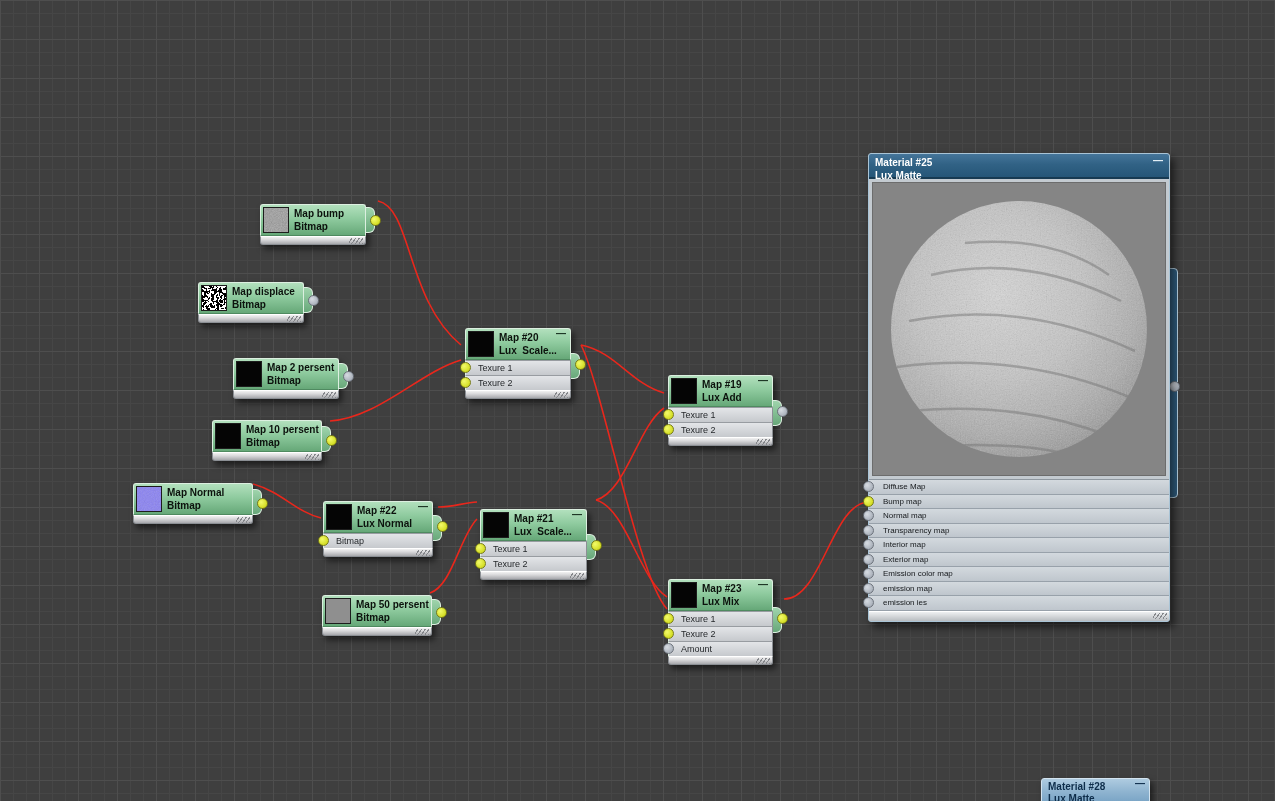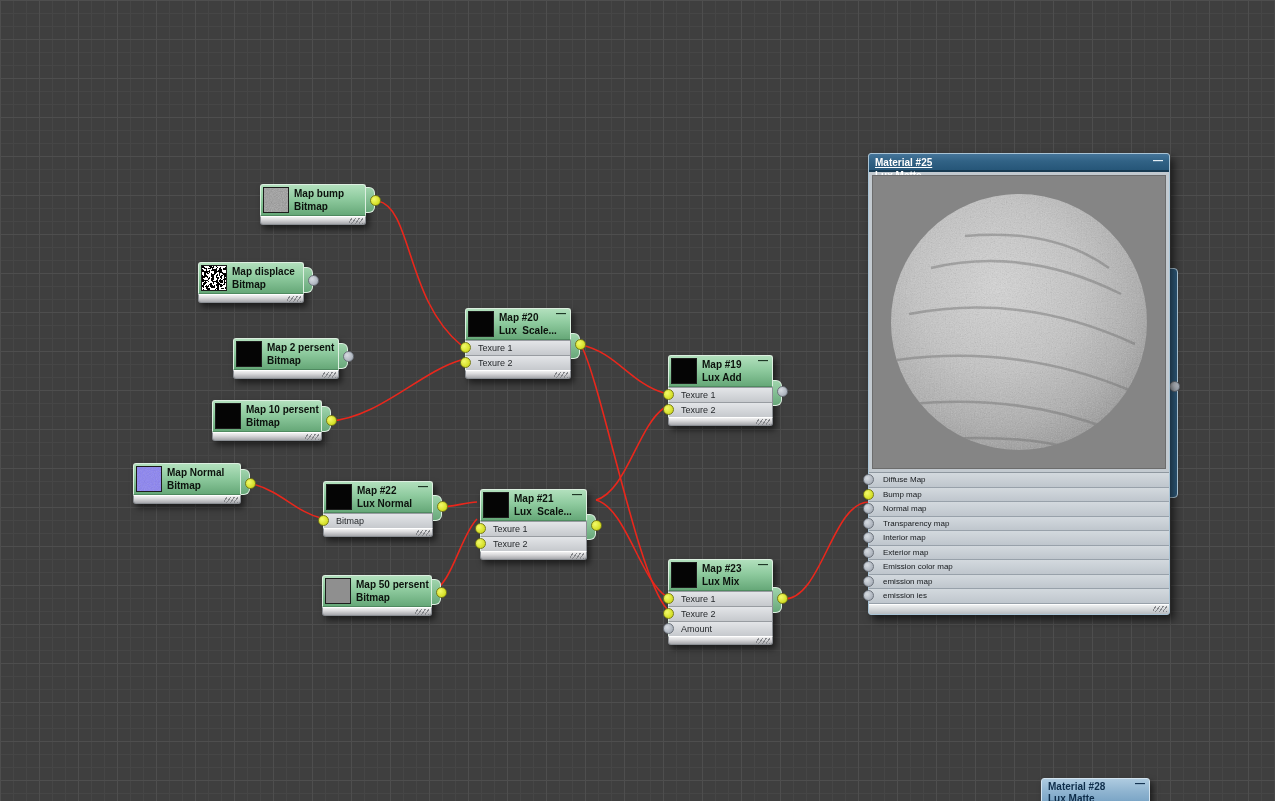--- a/index.html
+++ b/index.html
@@ -11,21 +11,21 @@
       linear-gradient(#4e4e4e 1px,transparent 1px),
       linear-gradient(90deg,#4e4e4e 1px,transparent 1px),
       linear-gradient(#464646 1px,transparent 1px),
       linear-gradient(90deg,#464646 1px,transparent 1px);
     background-size:39px 39px,39px 39px,13px 13px,13px 13px;
   }
   .wires{position:absolute;left:0;top:0;z-index:1;}
   .wires path{fill:none;stroke:#e9271c;stroke-width:1.6px;}
 
   
-  .node{position:absolute;z-index:2;box-shadow:3px 4px 6px rgba(0,0,0,.55);border-radius:3px;}
+  .node{position:absolute;z-index:2;box-shadow:3px 4px 6px rgba(0,0,0,.55);border-radius:3px;margin-top:20px;}
   .nhead{
     height:28px;display:flex;align-items:center;position:relative;
     background:linear-gradient(180deg,#b2e0bd 0%,#8fcb9f 45%,#66a878 100%);
     border:1px solid #dcefe0;border-bottom-color:#4f8a60;border-radius:3px 3px 0 0;
     padding:1px 2px;
   }
   .thumb{width:24px;height:24px;flex:0 0 24px;border:1px solid #1d1d1d;background:#000;}
   .titles{margin-left:5px;font-weight:bold;font-size:10px;line-height:13px;color:#0c120d;white-space:pre;}
   .mini{position:absolute;top:-1px;right:4px;font-size:10px;font-weight:bold;color:#18301f;cursor:pointer;}
   .nrow{
@@ -47,24 +47,24 @@
   .socket.out{right:-15px;}
   .socket.in{left:-6px;top:1px;}
   .outtab{position:absolute;width:13px;height:24px;border-radius:0 6px 6px 0;
     background:linear-gradient(180deg,#9fd4ac,#68a87a);border:1px solid #dcefe0;border-left:none;z-index:0;}
   .outtab.n{right:-9px;top:4px;}
 
   
   .panel{position:absolute;left:868px;top:153px;width:300px;z-index:2;
     box-shadow:4px 5px 8px rgba(0,0,0,.6);border-radius:3px;background:#c3cad0;
     border:1px solid #a9c4d6;}
-  .phead{height:18px;position:relative;
+  .phead{height:25px;position:relative;
     background:linear-gradient(180deg,#45759a 0%,#316285 45%,#265678 100%);
     border-bottom:2px solid #173a52;border-radius:2px 2px 0 0;
-    color:#fff;font-weight:bold;font-size:10px;line-height:13px;padding:2px 6px;box-sizing:border-box;text-decoration:underline;}
+    color:#fff;font-weight:bold;font-size:10px;line-height:13px;padding:2px 6px;box-sizing:border-box;}
   .phead .mini{color:#e8f2f8;right:6px;top:0;}
   .preview{margin:3px;height:292px;background:#858585;border:1px solid #6c6c6c;position:relative;overflow:hidden;}
   .slots{border-top:1px solid #8e979f;}
   .slot{height:14.5px;box-sizing:border-box;position:relative;
     background:linear-gradient(180deg,#d3d9de,#bfc6cd);
     border-bottom:1px solid #98a1aa;font-size:8px;line-height:13px;color:#15181b;padding-left:14px;}
   .slot .socket{width:11px;height:11px;left:-6px;top:1px;}
   .pfoot{height:10px;position:relative;box-sizing:border-box;
     background:linear-gradient(180deg,#eef0f1,#b8bcc0);border-top:1px solid #fff;border-radius:0 0 3px 3px;}
   .sidetab{position:absolute;left:1166px;top:268px;width:10px;height:228px;z-index:1;
@@ -169,21 +169,21 @@
         <rect width="24" height="24" fill="#050505"></rect>
       </svg>
     <div class="titles"><div>Map 10 persent</div><div>Bitmap</div></div>
   </div>
   <div class="nfoot">
       <span class="grip"></span>
     </div>
   <span class="socket out yellow" style="top:15px"></span>
 </div>
 
-<div class="node" style="left:133px;top:463px;width:108px">
+<div class="node" style="left:133px;top:463px;width:120px">
   <span class="outtab n" style="top:6px"></span>
   <div class="nhead">
     <svg class="thumb" width="24" height="24">
         <rect width="24" height="24" fill="#8a82f2"></rect>
         <rect width="24" height="24" filter="url(#f-grain)" opacity="0.45"></rect>
       </svg>
     <div class="titles"><div>Map Normal</div><div>Bitmap</div></div>
   </div>
   <div class="nfoot">
       <span class="grip"></span>

